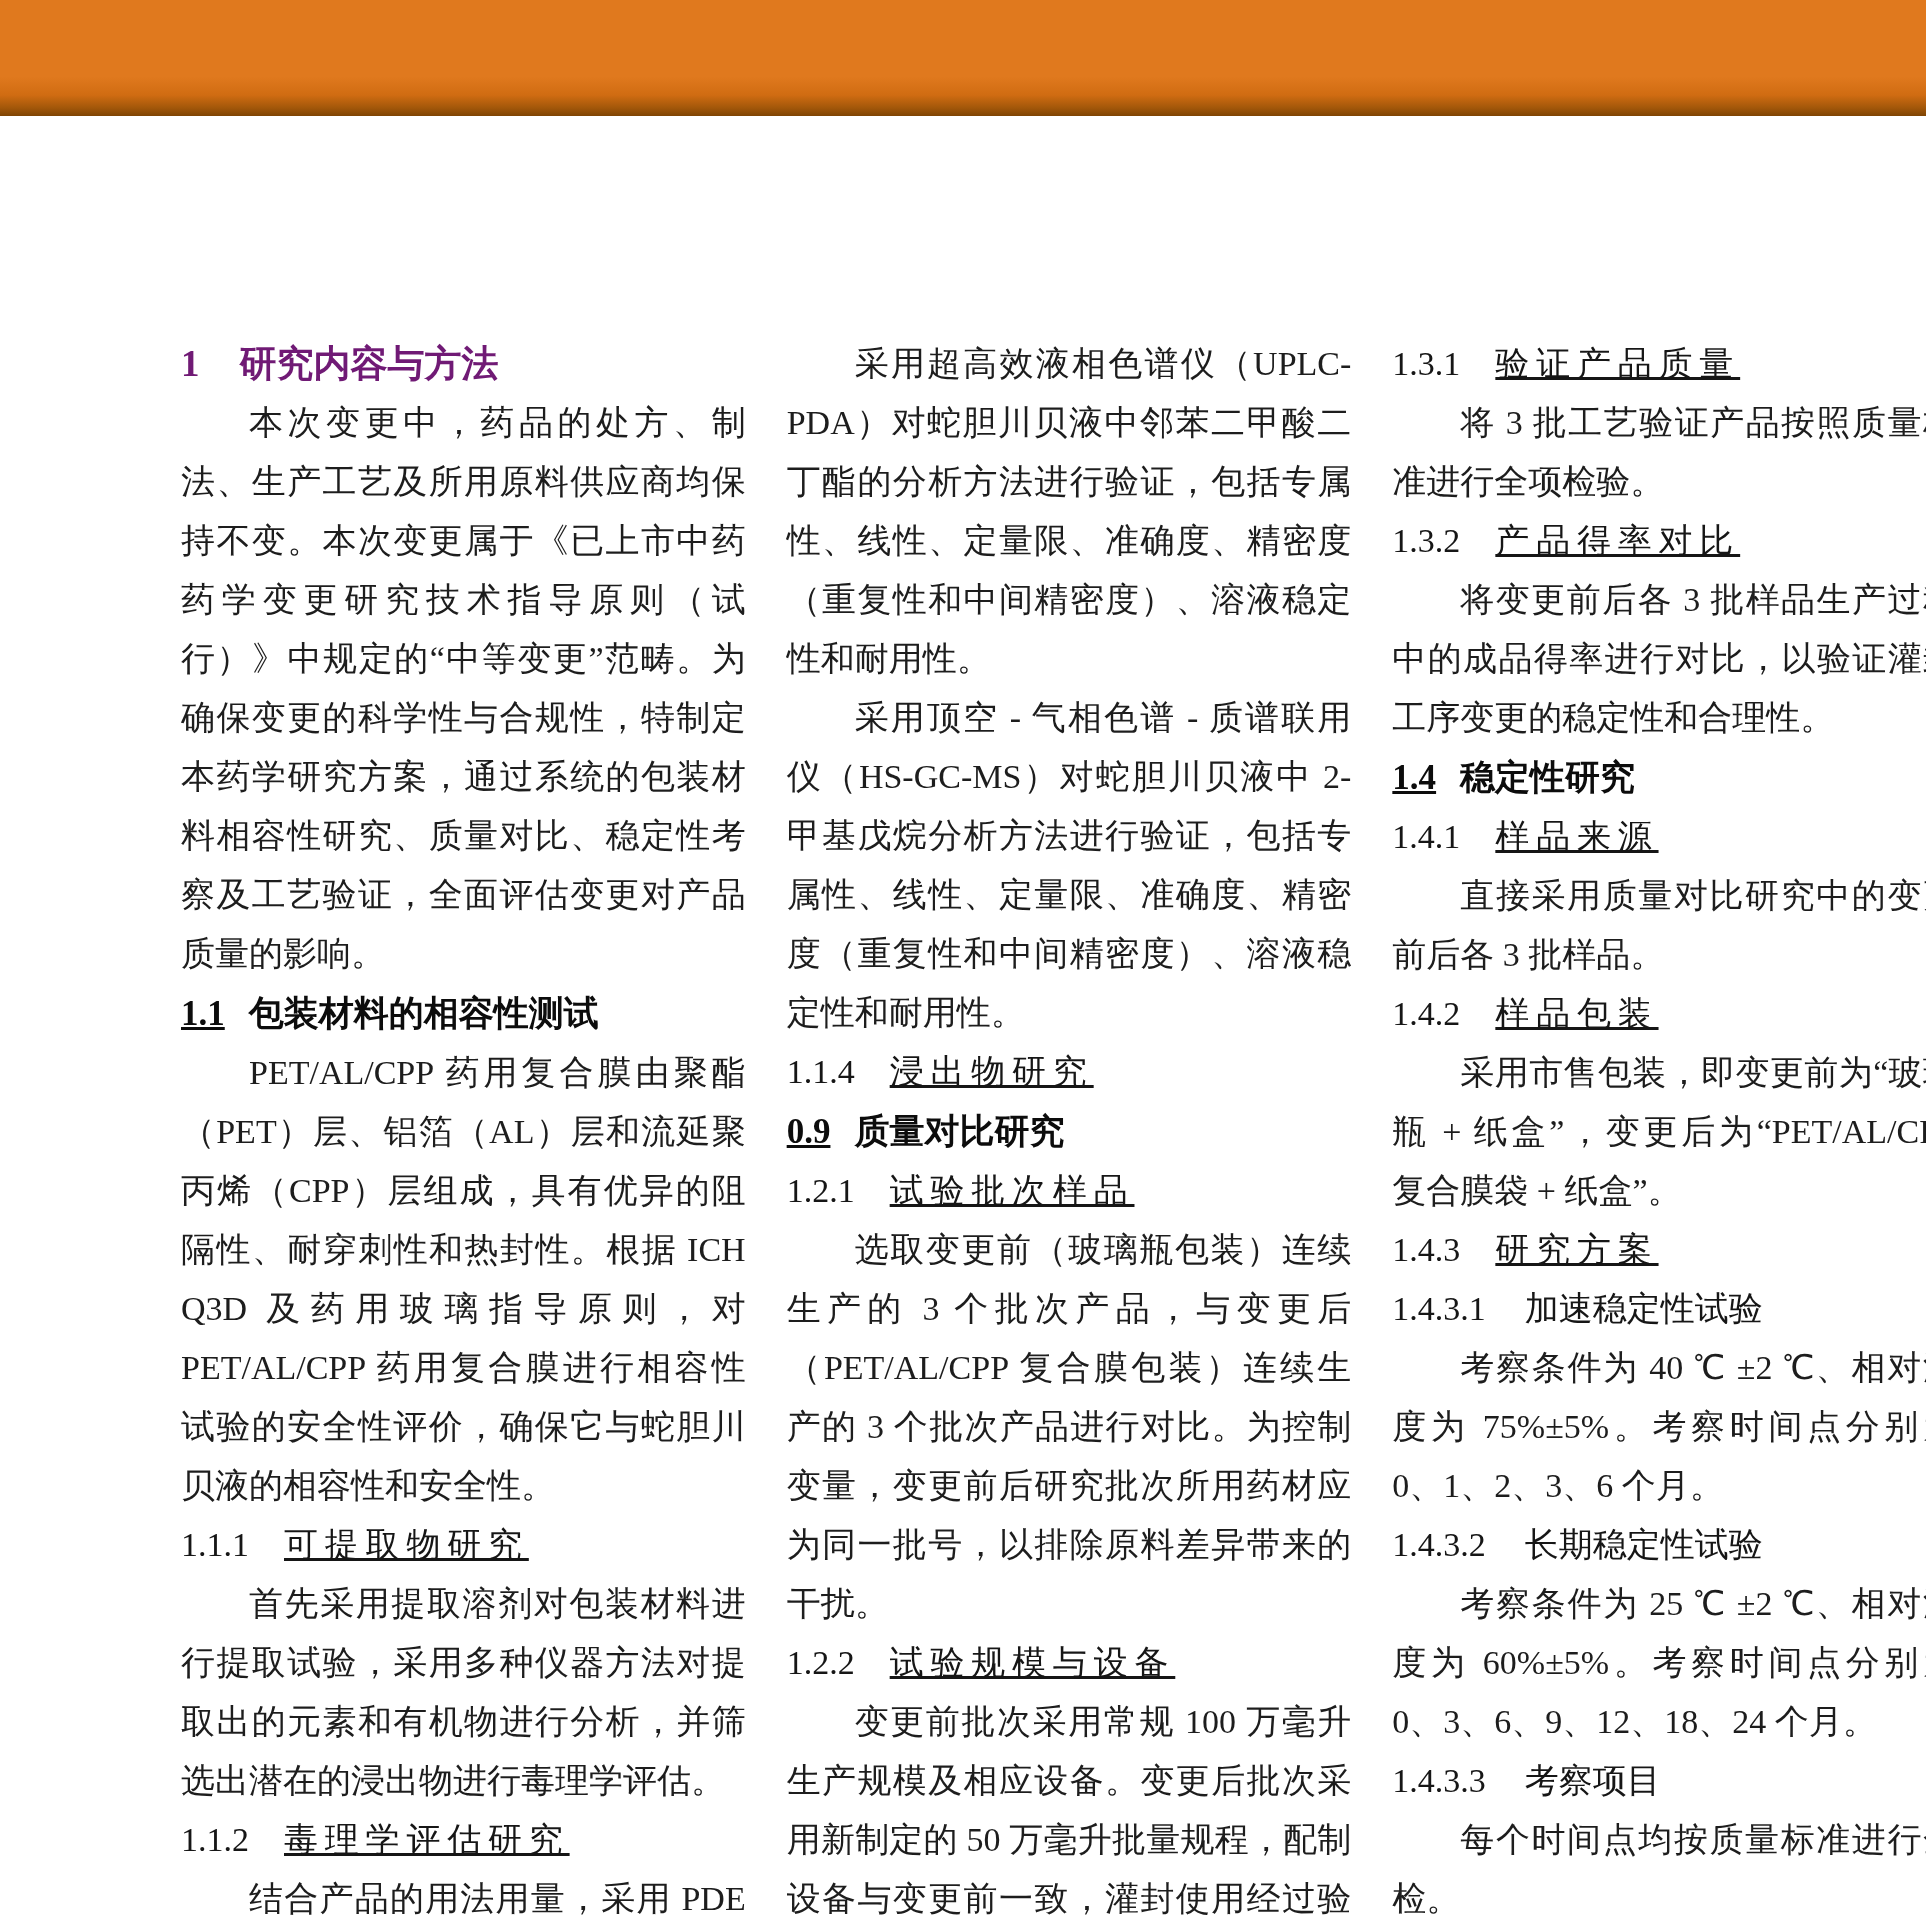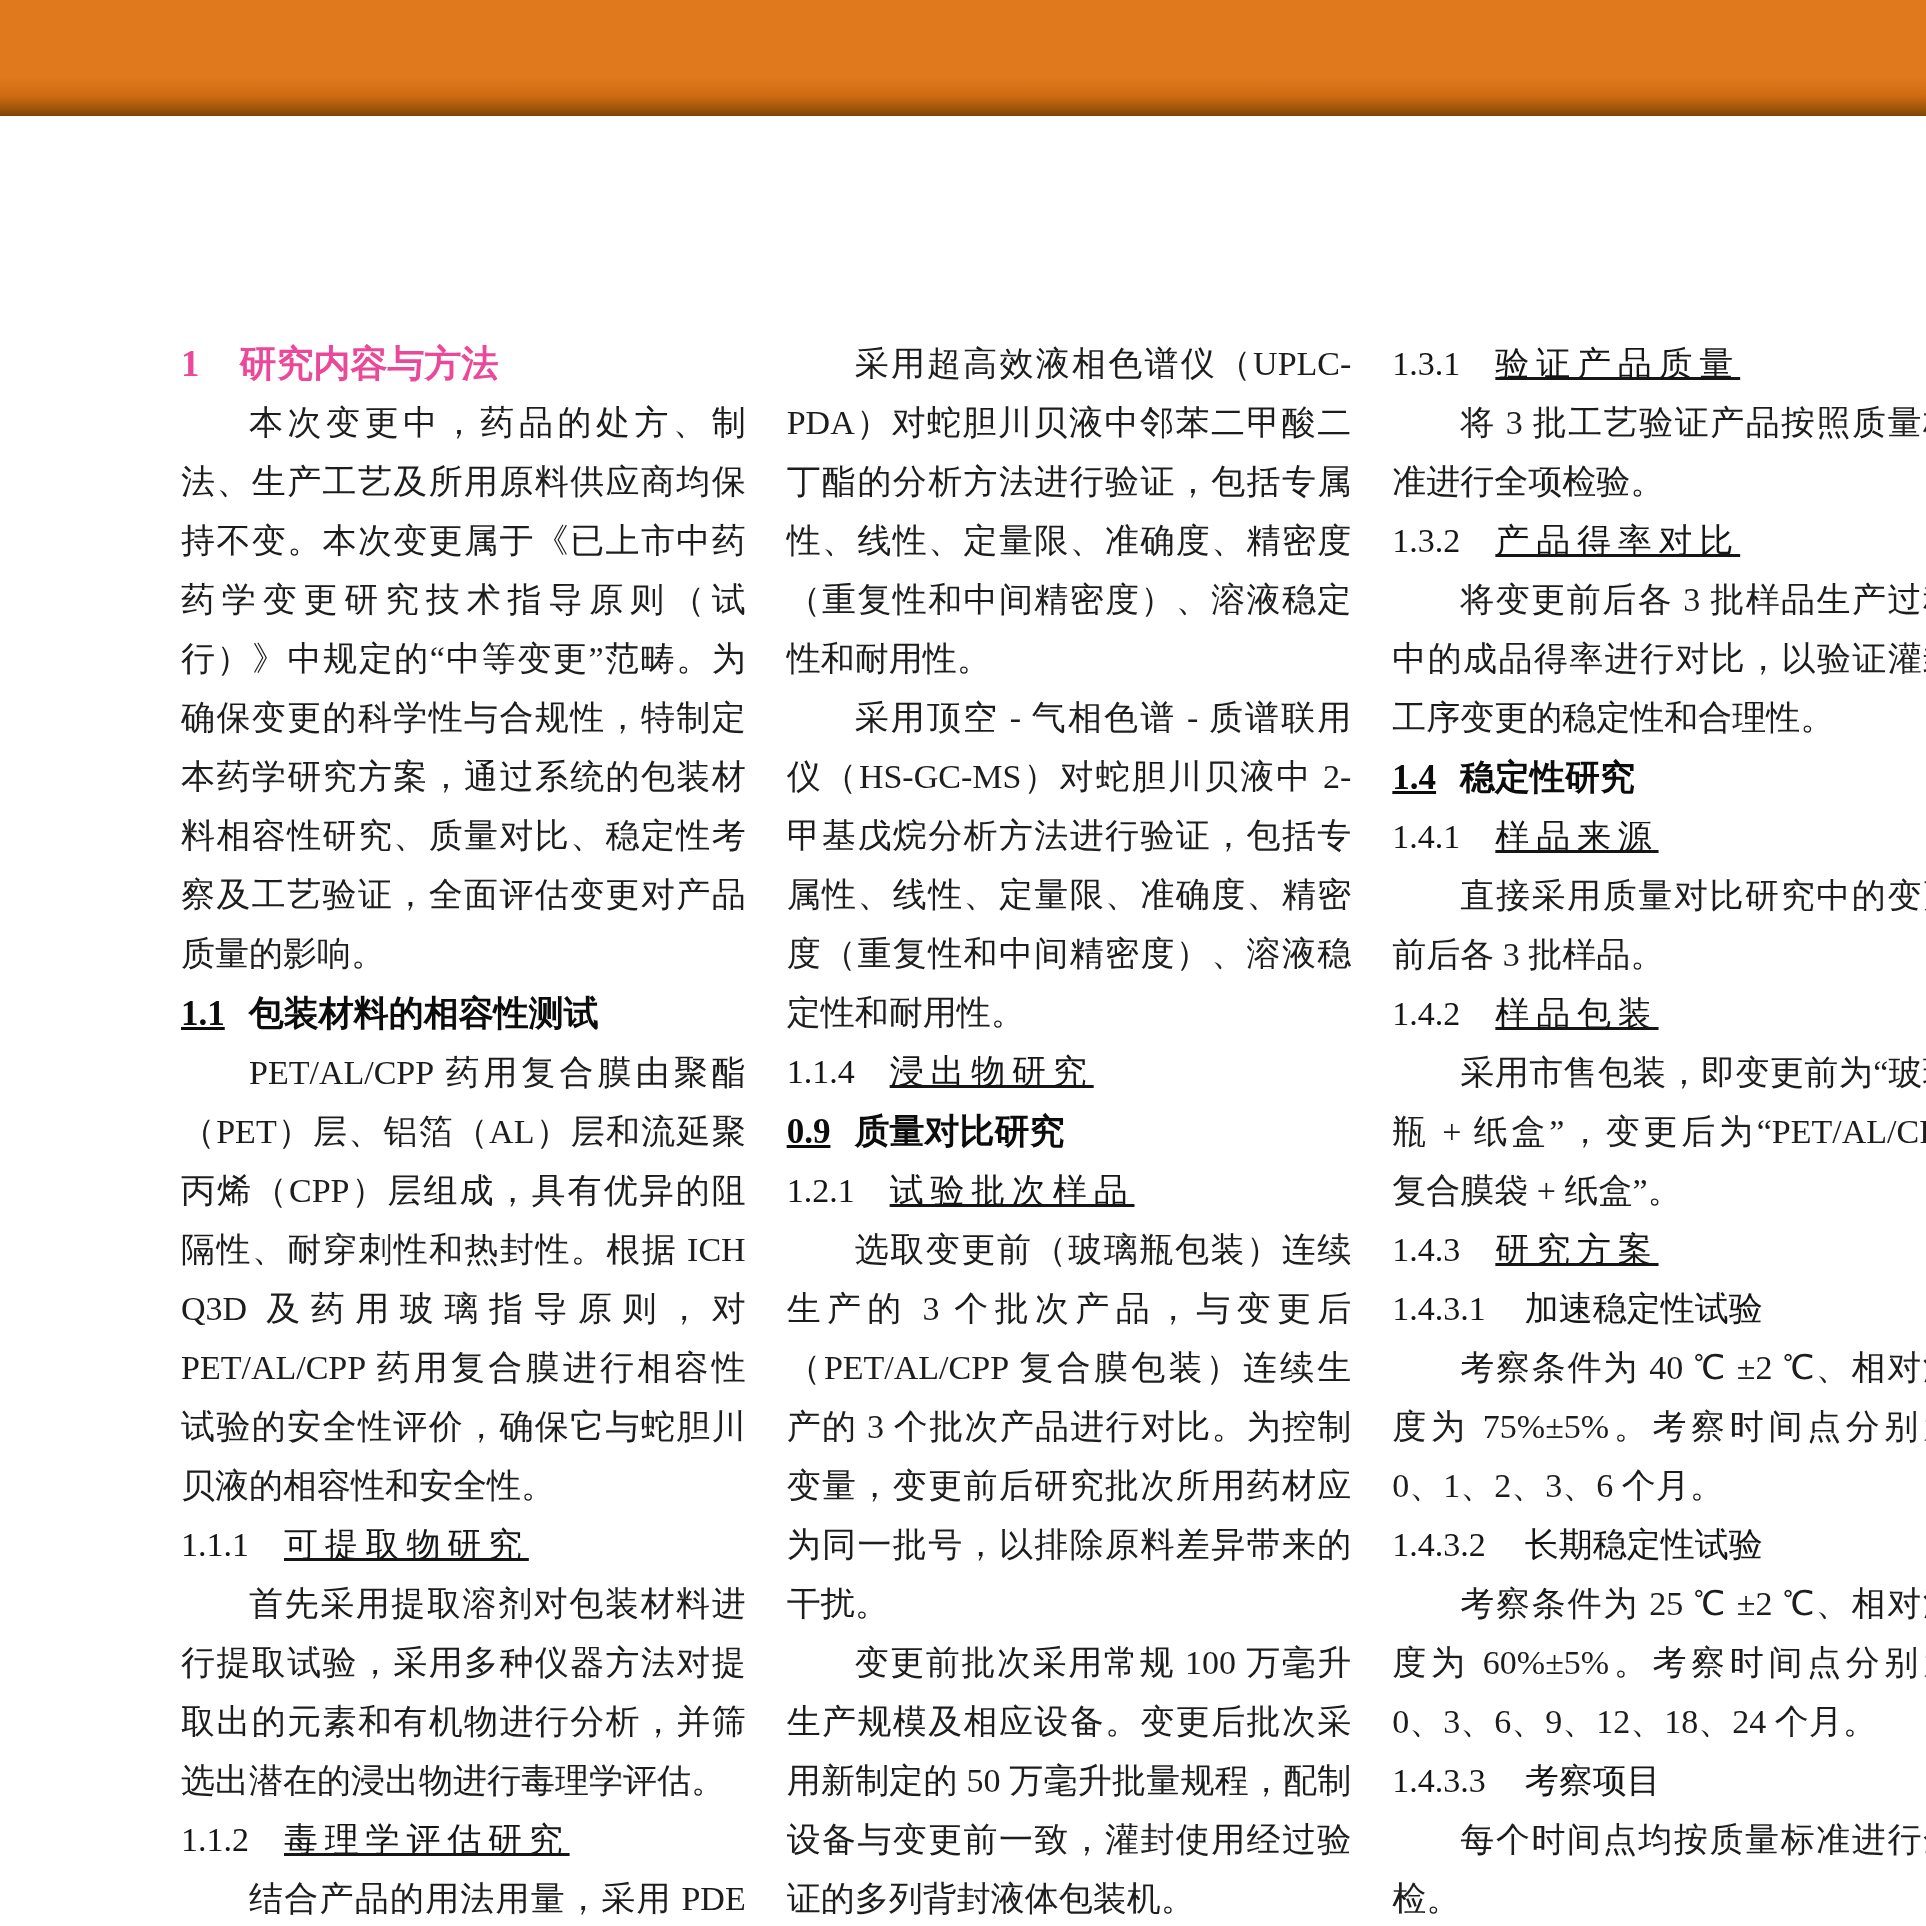--- a/index.html
+++ b/index.html
@@ -17,21 +17,21 @@
   .content{
     position:absolute;left:181px;top:334px;width:1776px;
     display:flex;gap:41px;
   }
   .col{
     width:565px;
     font-size:34px;line-height:59px;color:#1d1d1d;
   }
   .p{margin:0;text-indent:2em;text-align:justify;text-justify:inter-character;}
   .h1,.h2,.h3,.h4{margin:0;white-space:nowrap;}
-  .h1{font-weight:bold;font-family:"Liberation Sans",sans-serif;font-size:37px;color:#ec4899;}
+  .h1{font-weight:bold;font-family:"Liberation Sans",sans-serif;font-size:37px;color:#701a75;}
   .h1 .num{font-family:"Liberation Serif",serif;}
   .h1 .title{margin-left:40px;}
   .h2{font-weight:bold;font-family:"Liberation Sans",sans-serif;font-size:35px;color:#0c0c0c;}
   .h2 .num{font-family:"Liberation Serif",serif;text-decoration:underline;}
   .h2 .title{margin-left:24px;}
   .h3{font-size:34px;color:#161616;}
   .h3 .title{margin-left:35px;letter-spacing:0.2em;text-decoration:underline;}
   .h4{font-size:34px;color:#161616;}
   .h4 .title{margin-left:39px;}
 </style>
@@ -56,20 +56,21 @@
 
     </div>
 
     <div class="col">
       <p class="p">采用超高效液相色谱仪（UPLC-PDA）对蛇胆川贝液中邻苯二甲酸二丁酯的分析方法进行验证，包括专属性、线性、定量限、准确度、精密度（重复性和中间精密度）、溶液稳定性和耐用性。</p>
       <p class="p">采用顶空 - 气相色谱 - 质谱联用仪（HS-GC-MS）对蛇胆川贝液中 2- 甲基戊烷分析方法进行验证，包括专属性、线性、定量限、准确度、精密度（重复性和中间精密度）、溶液稳定性和耐用性。</p>
       <div class="h3"><span class="num">1.1.4</span><span class="title">浸出物研究</span></div>
       <div class="h2"><span class="num">0.9</span><span class="title">质量对比研究</span></div>
       <div class="h3"><span class="num">1.2.1</span><span class="title">试验批次样品</span></div>
       <p class="p">选取变更前（玻璃瓶包装）连续生产的 3 个批次产品，与变更后（PET/AL/CPP 复合膜包装）连续生产的 3 个批次产品进行对比。为控制变量，变更前后研究批次所用药材应为同一批号，以排除原料差异带来的干扰。</p>
+      <div class="h3"><span class="num">1.2.2</span><span class="title">试验规模与设备</span></div>
       <p class="p">变更前批次采用常规 100 万毫升生产规模及相应设备。变更后批次采用新制定的 50 万毫升批量规程，配制设备与变更前一致，灌封使用经过验证的多列背封液体包装机。</p>
 
     </div>
 
     <div class="col">
       <div class="h3"><span class="num">1.3.1</span><span class="title">验证产品质量</span></div>
       <p class="p">将 3 批工艺验证产品按照质量标准进行全项检验。</p>
       <div class="h3"><span class="num">1.3.2</span><span class="title">产品得率对比</span></div>
       <p class="p">将变更前后各 3 批样品生产过程中的成品得率进行对比，以验证灌封工序变更的稳定性和合理性。</p>
       <div class="h2"><span class="num">1.4</span><span class="title">稳定性研究</span></div>

